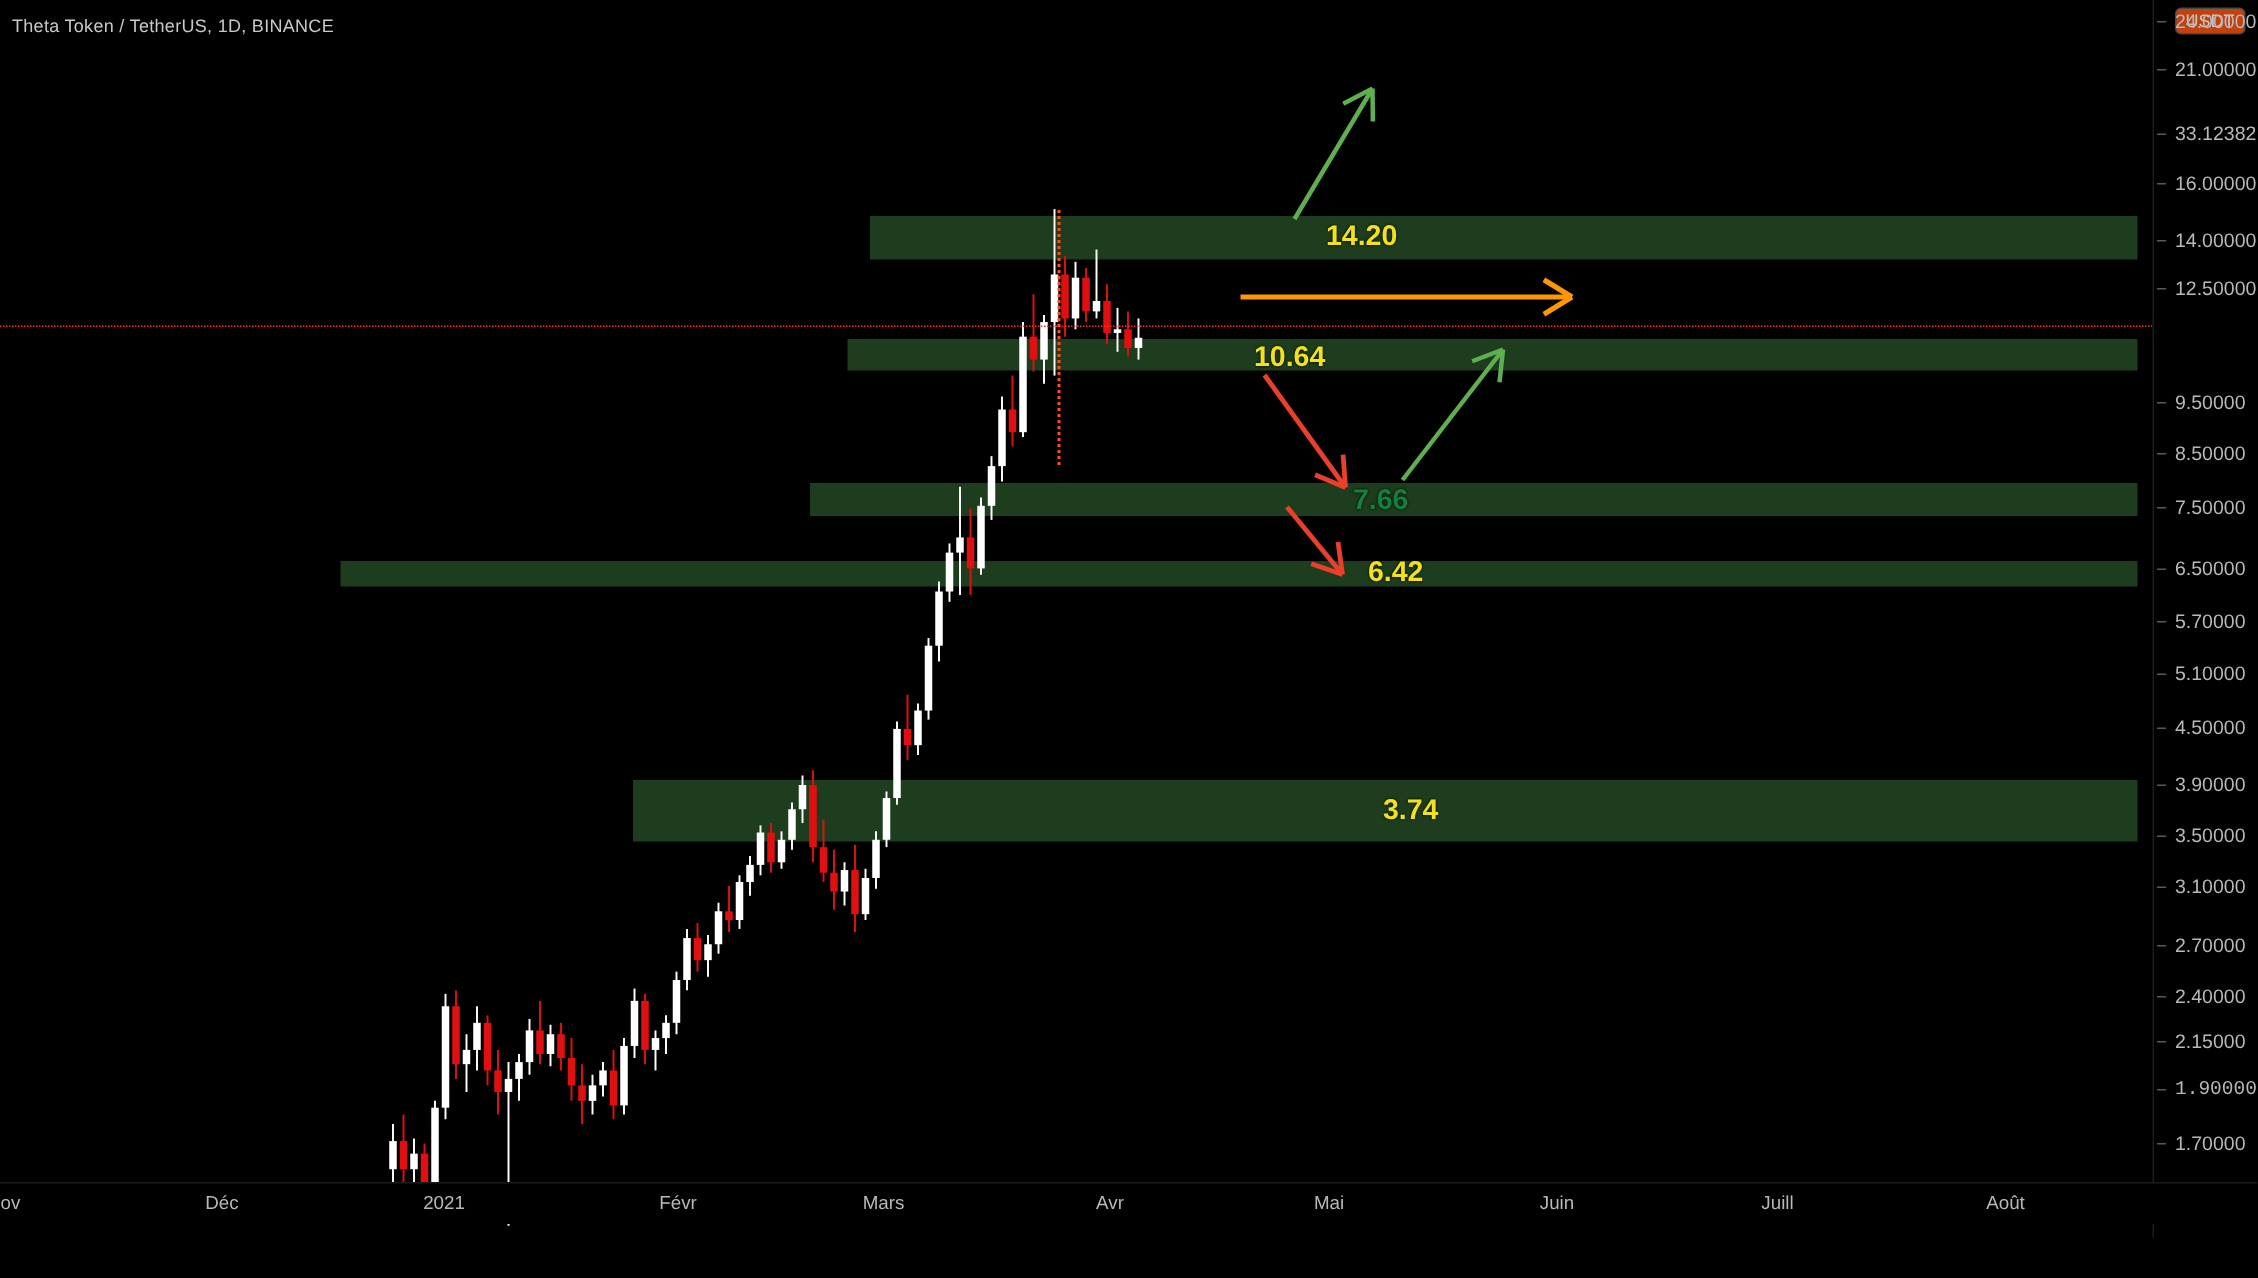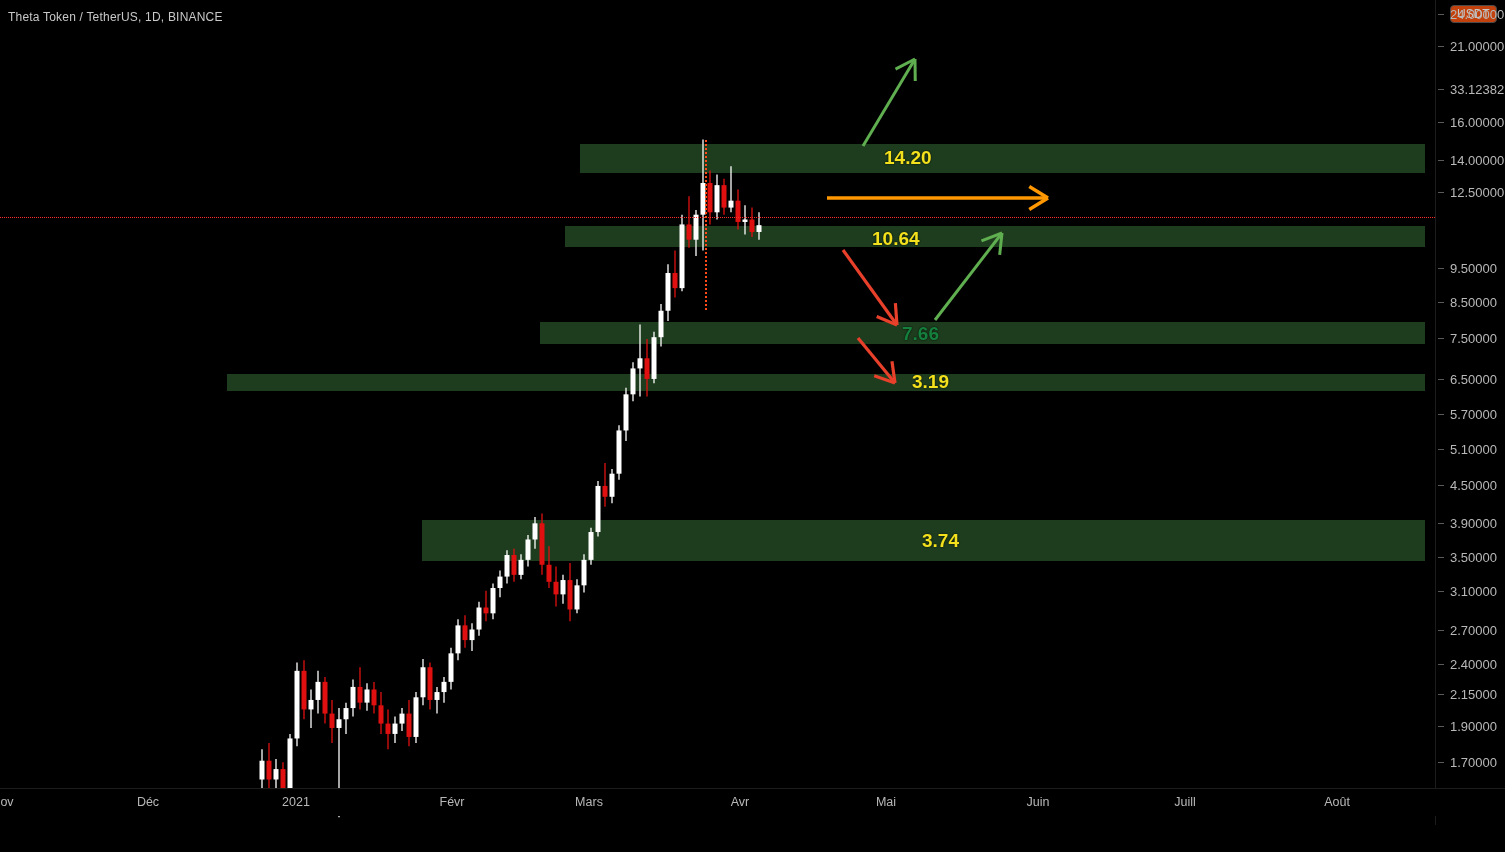--- a/index.html
+++ b/index.html
@@ -372,23 +372,23 @@
         </g>
         <g>
           <line x1="827" y1="198" x2="1048" y2="198" stroke="#ff9800" stroke-width="3.4" stroke-linecap="butt"></line>
           <line x1="1048" y1="198" x2="1029.244460514691" y2="186.5008809635255" stroke="#ff9800" stroke-width="3.4"></line>
           <line x1="1048" y1="198" x2="1029.244460514691" y2="209.4991190364745" stroke="#ff9800" stroke-width="3.4"></line>
         </g>
       </svg>
 
     <div id="zone-labels">
         <div class="zone-label" style="left: 884px; top: 147px; color: rgb(242, 225, 28);">14.20</div>
-        <div class="zone-label" style="left: 872px; top: 228px; color: rgb(242, 225, 28);">10.64</div>
+        <div class="zone-label" style="left: 836px; top: 228px; color: rgb(242, 225, 28);">10.64</div>
         <div class="zone-label" style="left: 902px; top: 323px; color: #15803d;">7.66</div>
-        <div class="zone-label" style="left: 912px; top: 371px; color: rgb(242, 225, 28);">3.19</div>
+        <div class="zone-label" style="left: 912px; top: 371px; color: rgb(242, 225, 28);">6.42</div>
         <div class="zone-label" style="left: 922px; top: 530px; color: rgb(242, 225, 28);">3.74</div>
       </div>
 
     <div class="sym">Theta Token / TetherUS, 1D, BINANCE</div>
   </div>
 
   <div id="price-axis">
     <div class="usdt">USDT</div>
     <div id="ptick-host">
         <div class="ptick" style="top: 14px;">24.00000</div>
@@ -422,21 +422,21 @@
         <div class="ptick" style="top: 557px;">3.50000</div>
         <div class="pdash" style="top: 557px;"></div>
         <div class="ptick" style="top: 591px;">3.10000</div>
         <div class="pdash" style="top: 591px;"></div>
         <div class="ptick" style="top: 630px;">2.70000</div>
         <div class="pdash" style="top: 630px;"></div>
         <div class="ptick" style="top: 664px;">2.40000</div>
         <div class="pdash" style="top: 664px;"></div>
         <div class="ptick" style="top: 694px;">2.15000</div>
         <div class="pdash" style="top: 694px;"></div>
-        <div class="ptick" style="top: 726px;">1.90000</div>
+        <div class="ptick" style="top: 726px; font-family: Liberation Mono, monospace;">1.90000</div>
         <div class="pdash" style="top: 726px;"></div>
         <div class="ptick" style="top: 762px;">1.70000</div>
         <div class="pdash" style="top: 762px;"></div>
         <div class="ptick" style="top: 794px;">1.21909</div>
         <div class="pdash" style="top: 794px;"></div>
       </div>
 
   </div>
 
   <div id="time-axis">

